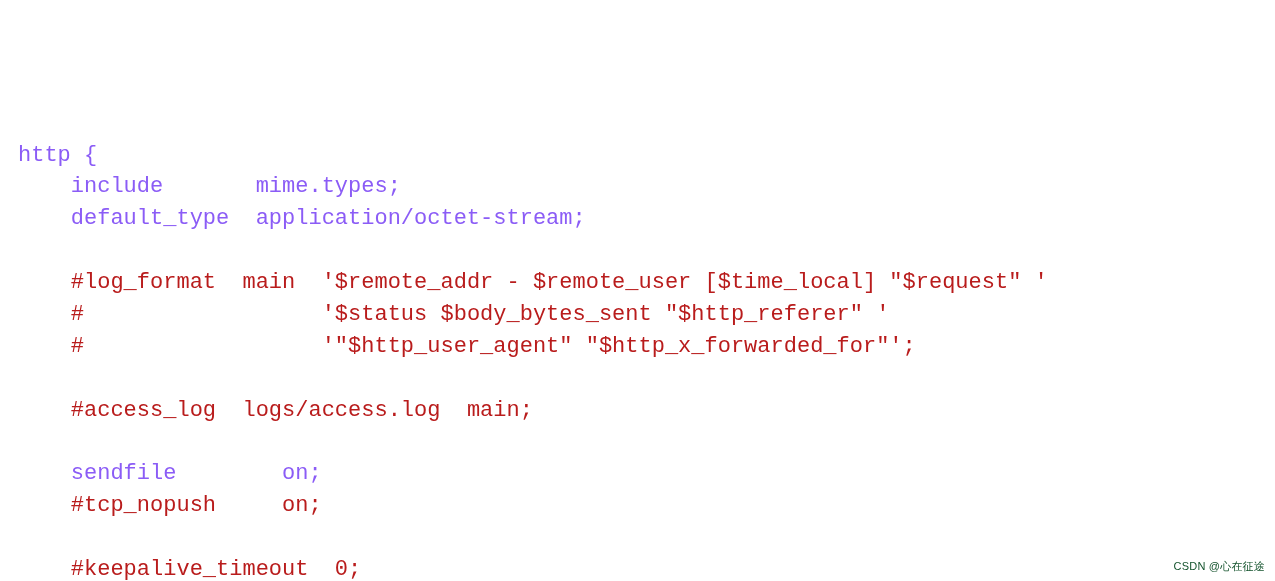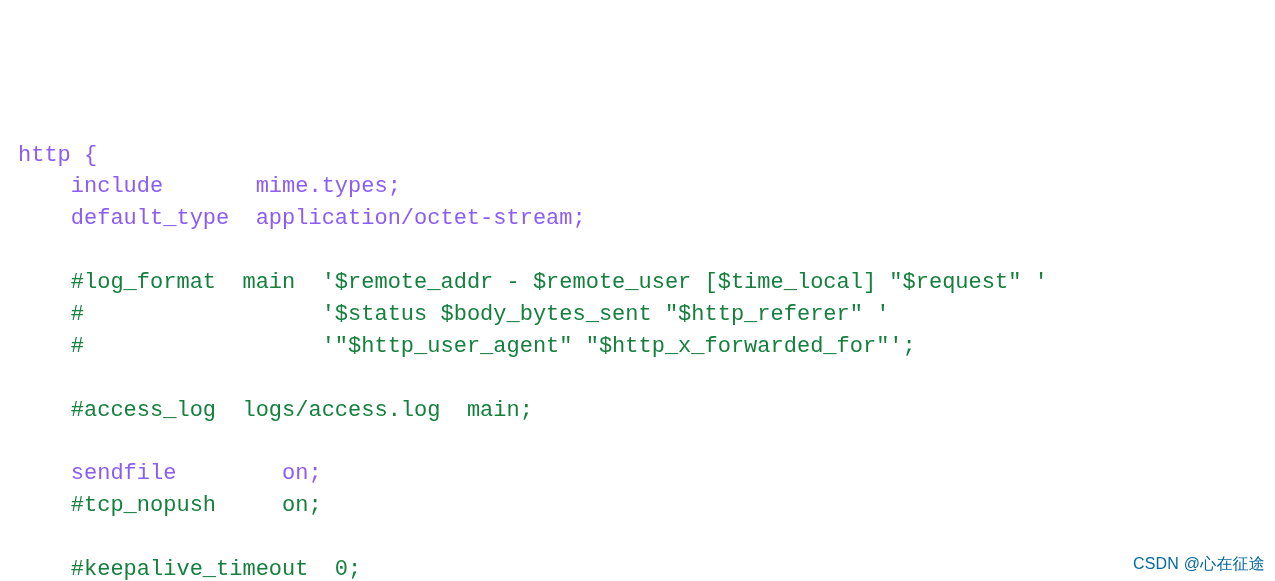--- a/index.html
+++ b/index.html
@@ -20,29 +20,29 @@
       height: 581px;
       overflow: hidden;
     }
     .code-line {
       display: block;
     }
     .plain {
       color: #8b5cf6;
     }
     .comment {
-      color: #15803d;
+      color: #b91c1c;
     }
     .watermark {
       position: absolute;
       right: 10px;
       bottom: 6px;
       font-family: Arial, sans-serif;
-      font-size: 16px;
-      color: #0369a1;
+      font-size: 11px;
+      color: #14532d;
       white-space: nowrap;
       letter-spacing: 0.2px;
     }
   </style>
 </head>
 <body>
 
 
 
 <div id="code-container"><span class="code-line"><span class="plain">http {</span></span><span class="code-line"><span class="plain">    include       mime.types;</span></span><span class="code-line"><span class="plain">    default_type  application/octet-stream;</span></span><span class="code-line">&nbsp;</span><span class="code-line"><span class="plain">    </span><span class="comment">#log_format  main  '$remote_addr - $remote_user [$time_local] "$request" '</span></span><span class="code-line"><span class="plain">    </span><span class="comment">#                  '$status $body_bytes_sent "$http_referer" '</span></span><span class="code-line"><span class="plain">    </span><span class="comment">#                  '"$http_user_agent" "$http_x_forwarded_for"';</span></span><span class="code-line">&nbsp;</span><span class="code-line"><span class="plain">    </span><span class="comment">#access_log  logs/access.log  main;</span></span><span class="code-line">&nbsp;</span><span class="code-line"><span class="plain">    sendfile        on;</span></span><span class="code-line"><span class="plain">    </span><span class="comment">#tcp_nopush     on;</span></span><span class="code-line">&nbsp;</span><span class="code-line"><span class="plain">    </span><span class="comment">#keepalive_timeout  0;</span></span></div>

